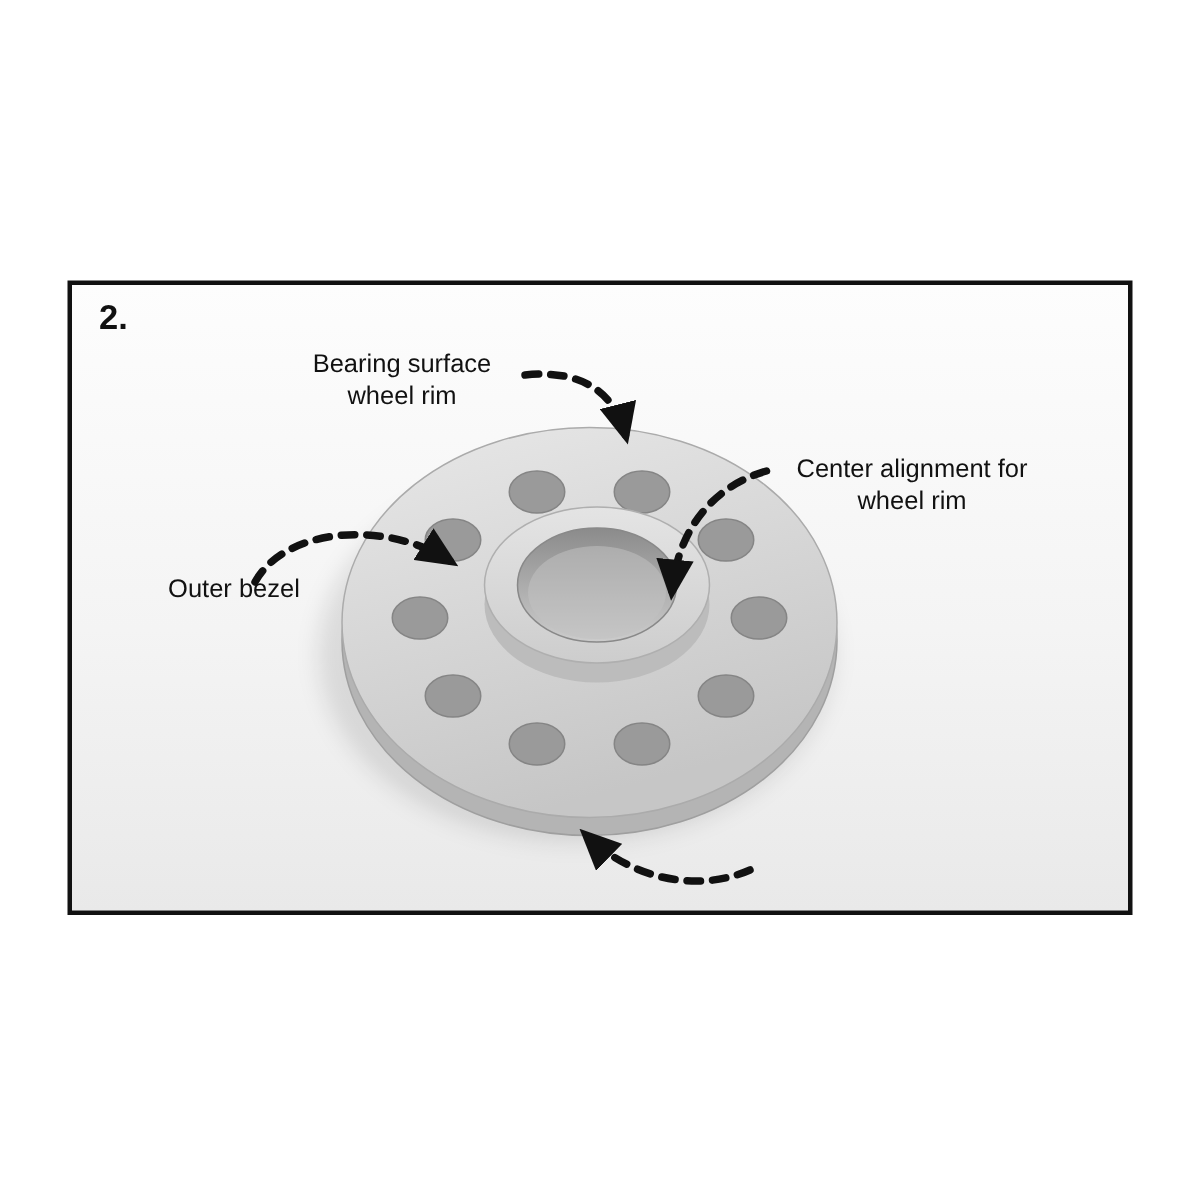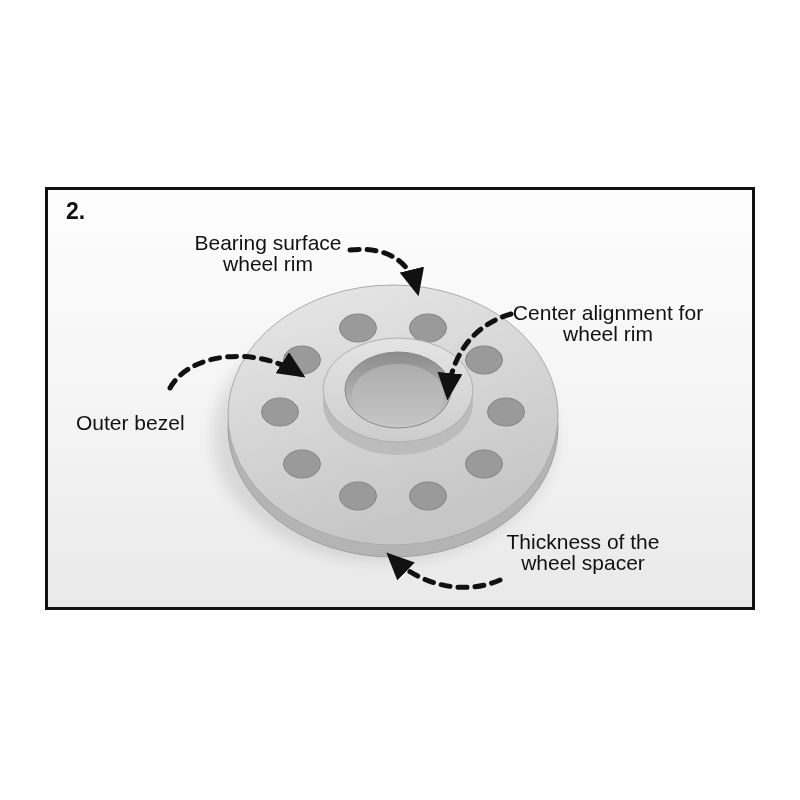--- a/index.html
+++ b/index.html
@@ -14,21 +14,21 @@
     border:3px solid #111111;
     background:linear-gradient(180deg,#fdfdfd 0%,#f4f4f4 55%,#e9e9e9 100%);
     overflow:hidden;
   }
   .step{
     position:absolute;left:18px;top:8px;
     font-size:23px;font-weight:bold;color:#111111;
   }
   .label{
     position:absolute;
-    font-size:21px;line-height:21px;color:#111111;
+    font-size:17px;line-height:21px;color:#111111;
     white-space:pre-line;
   }
   .center{text-align:center;}
   svg.diagram{position:absolute;left:0;top:0;}
 </style>
 </head>
 <body>
 
 <div class="frame">
 
@@ -87,18 +87,16 @@
   </svg>
 
   <div class="step">2.</div>
 
   <div class="label center" style="left:110px;top:42px;width:220px;">Bearing surface
 wheel rim</div>
 
   <div class="label center" style="left:445px;top:112px;width:230px;">Center alignment for
 wheel rim</div>
 
-  <div class="label" style="left:28px;top:222px;width:160px;">Outer bezel</div>
+  <div class="label" style="left:28px;top:192px;width:160px;text-align:center;">Outer bezel</div>
 
-  <div class="label center" style="left:425px;top:341px;width:220px;">Thickness of the
-wheel spacer</div>
 
 </div>
 
 </body></html>

